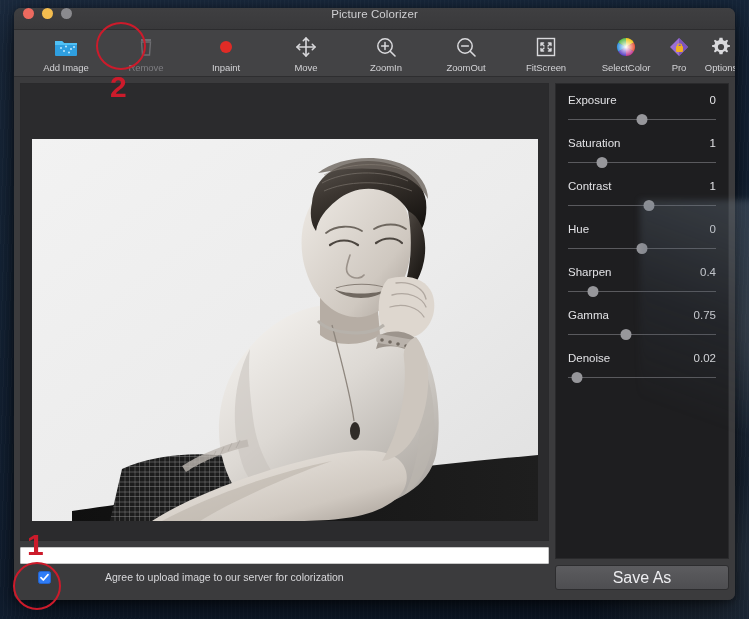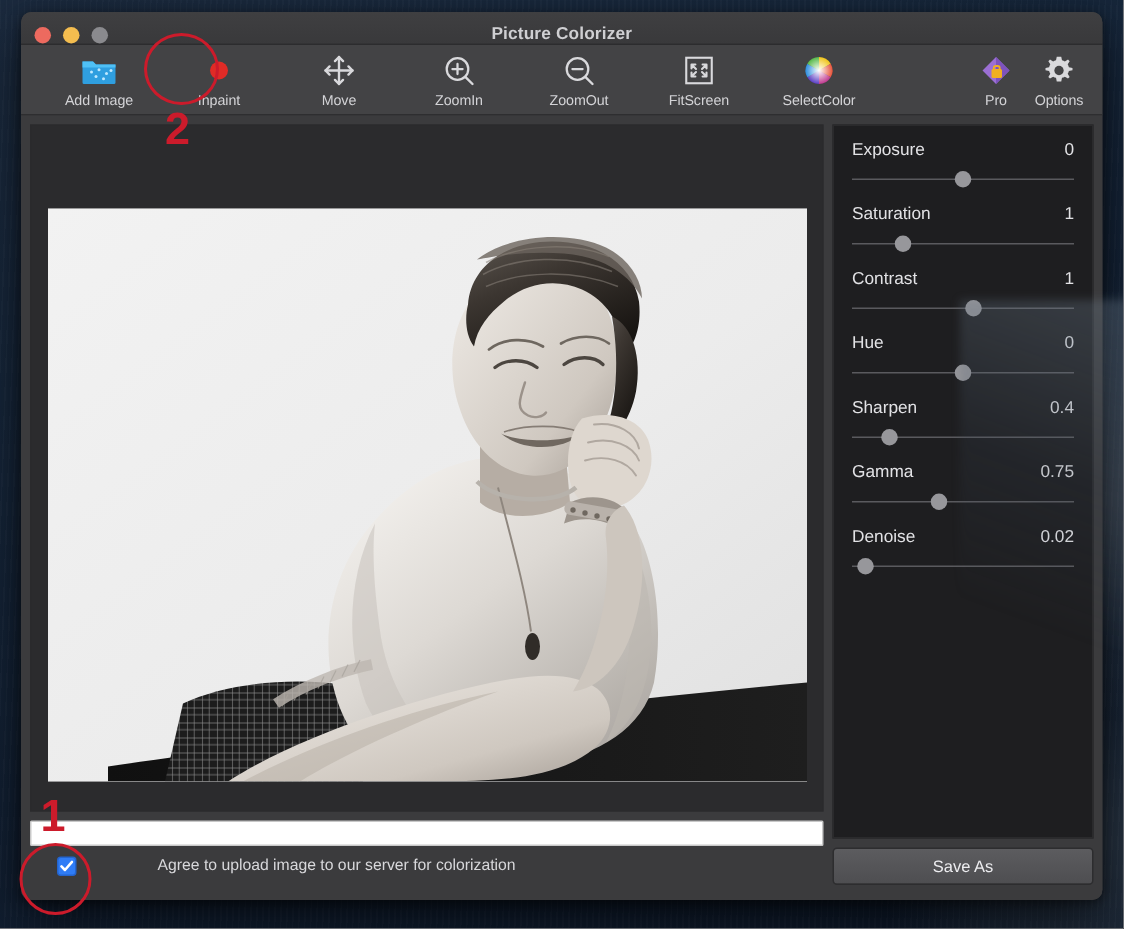--- a/index.html
+++ b/index.html
@@ -40,21 +40,21 @@
     box-shadow: 0 14px 36px rgba(0,0,0,0.62), 0 2px 8px rgba(0,0,0,0.5);
     overflow: hidden;
     display: flex; flex-direction: column;
   }
 
   
   #titlebar {
     height: 22px; flex: 0 0 22px;
     background: linear-gradient(#3f3f41, #39393b);
     border-bottom: 1px solid #2c2c2e;
-    display: flex; align-items: flex-end; position: relative; font-weight: bold;
+    display: flex; align-items: flex-start; position: relative;
   }
   #traffic { display: flex; gap: 8px; margin-left: 9px; }
   .light { width: 11px; height: 11px; border-radius: 50%; }
   .light.red { background: #ed6a5f; }
   .light.yellow { background: #f4bd4f; }
   .light.grey { background: #8a8a8e; }
   #window-title {
     position: absolute; left: 0; right: 0; text-align: center;
     font-size: 11.5px; color: #cfcfd2; letter-spacing: .1px;
   }
@@ -140,21 +140,21 @@
   .slider-thumb {
     position: absolute; width: 11px; height: 11px; border-radius: 50%;
     background: #97979b; transform: translateX(-50%);
   }
 
   #saveas-btn {
     flex: 0 0 25px; margin-top: 6px; margin-bottom: 0;
     background: linear-gradient(#5c5c5f, #4e4e51);
     border: 1px solid #2d2d2f; border-radius: 3px;
     display: flex; align-items: center; justify-content: center;
-    font-size: 11px; color: #ededf0; cursor: default;
+    font-size: 16px; color: #ededf0; cursor: default;
   }
 
   #bottom-strip { flex: 0 0 10px; background: #3b3b3d; }
 
   
   .anno { position: absolute; pointer-events: none; }
   .anno-num {
     color: #cc1b2b; font-size: 30px; font-weight: 700;
     font-family: "Liberation Sans", sans-serif; line-height: 1;
   }
@@ -188,20 +188,29 @@
                 <circle cx="12" cy="9.5" r="1" fill="#bfe9ff"></circle>
               <circle cx="17" cy="12" r="1" fill="#bfe9ff"></circle>
                 <circle cx="10" cy="14" r="1" fill="#bfe9ff"></circle>
               <circle cx="15" cy="15.5" r="1" fill="#bfe9ff"></circle>
                 <circle cx="20" cy="10" r="1" fill="#bfe9ff"></circle>
             </svg>
           </span>
           <span class="tlabel">Add Image</span>
         </div>
 
+        <div class="tool disabled">
+          <span class="glyph">
+            <svg width="24" height="22" viewBox="0 0 24 22">
+              <rect x="7" y="3" width="10" height="2" fill="#6d6d71"></rect>
+              <path d="M7.5 6 h9 l-1 13 h-7 z" fill="none" stroke="#6d6d71" stroke-width="1.4"></path>
+            </svg>
+          </span>
+          <span class="tlabel">Remove</span>
+        </div>
 
 
 
         <div class="tool">
           <span class="glyph">
             <svg width="22" height="22" viewBox="0 0 22 22">
                 <circle cx="11" cy="11" r="6" fill="#e02b26"></circle>
               </svg>
           </span>
           <span class="tlabel">Inpaint</span>

